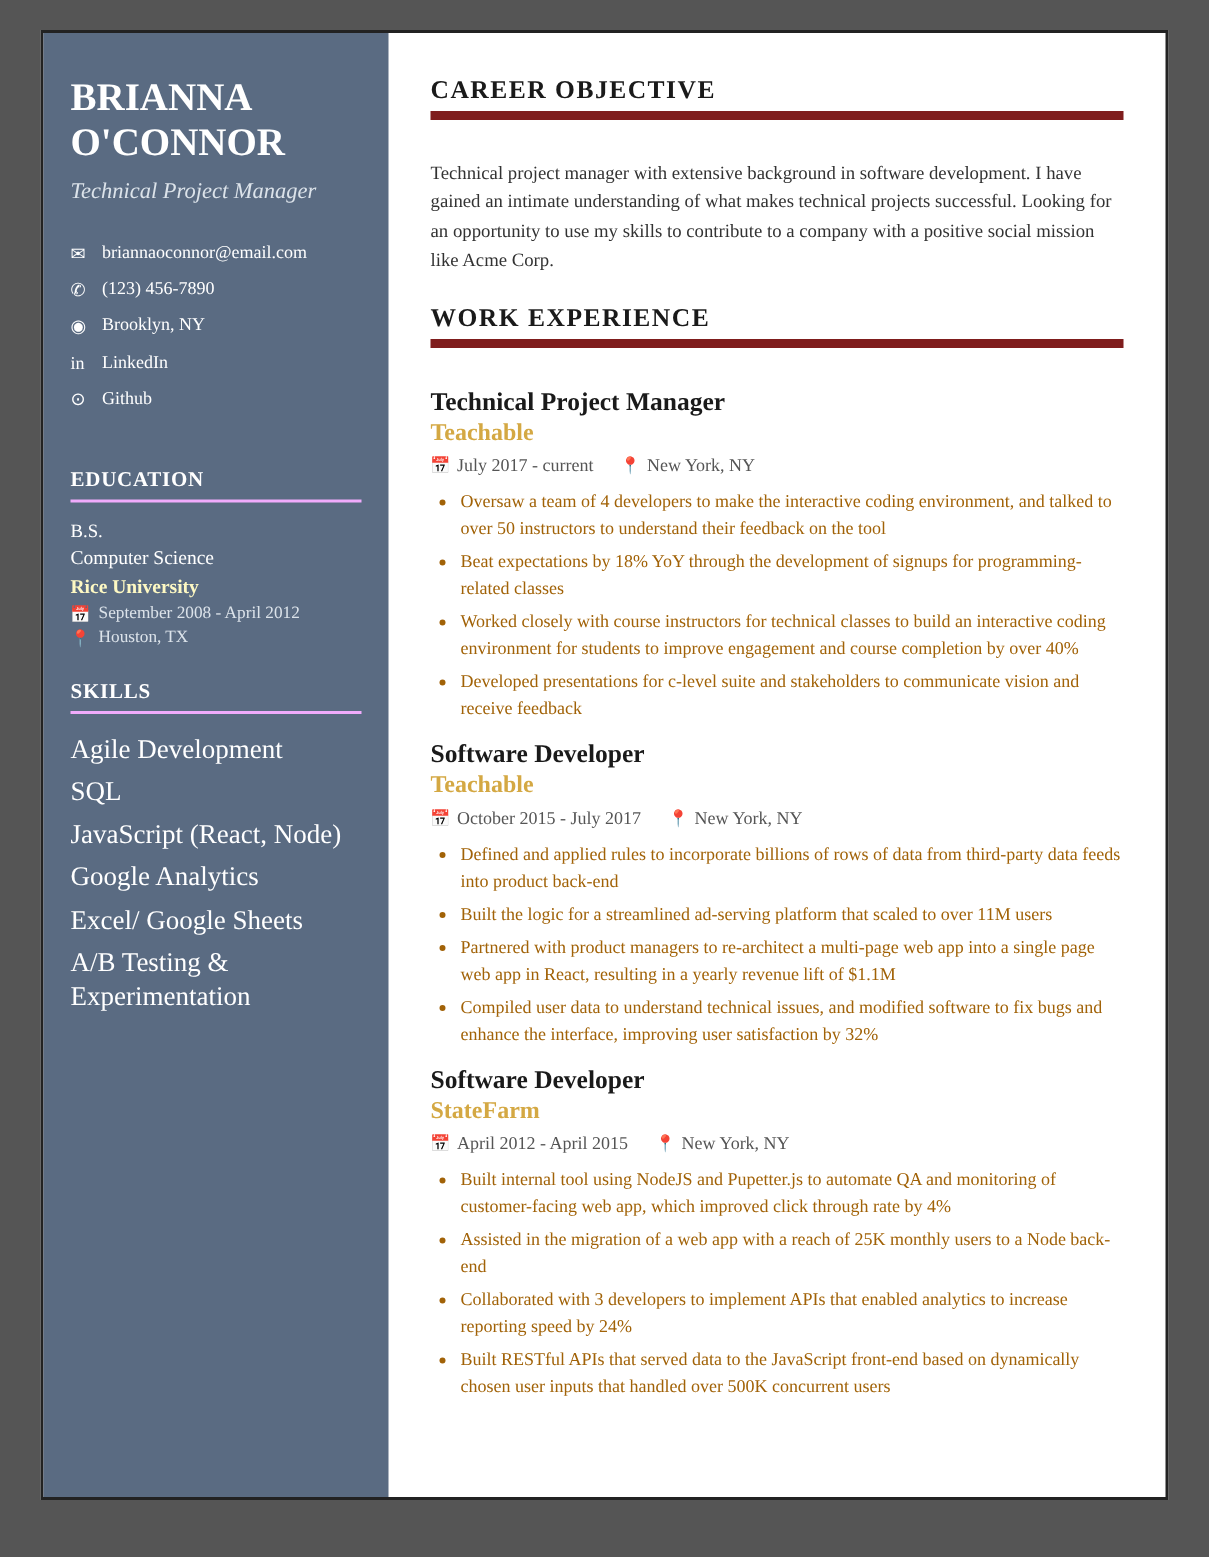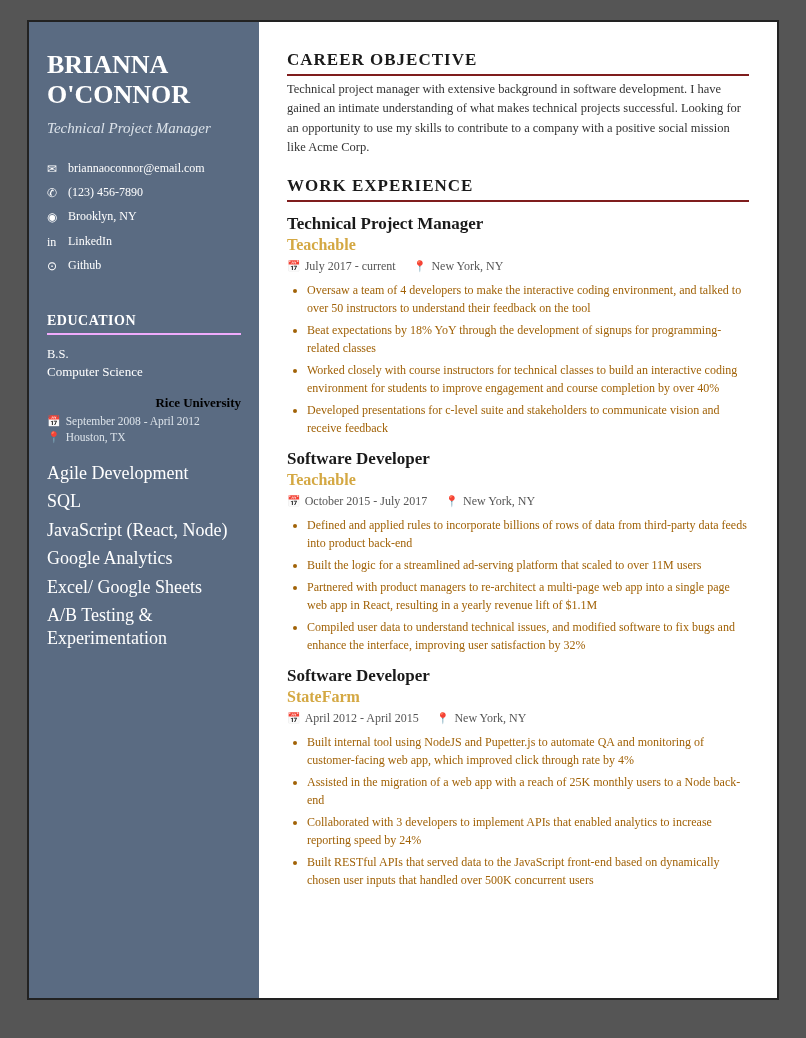--- a/index.html
+++ b/index.html
@@ -72,28 +72,27 @@
       margin-top: 4px;
     }
     .edu-degree {
       font-size: 12.5px;
       color: #fff;
       margin-bottom: 2px;
     }
     .edu-major {
       font-size: 13px;
       color: #fff;
-      margin-bottom: 15px;
+      margin-bottom: 3px;
     }
     .edu-school {
       font-size: 13px;
-      color: #000000;
+      color: #fef9c3;
       font-weight: bold;
       margin-bottom: 4px;
-      text-align: right;
     }
     .edu-dates {
       display: flex;
       align-items: center;
       font-size: 11.5px;
       color: #dce3ea;
       margin-bottom: 3px;
     }
     .edu-location {
       display: flex;
@@ -113,23 +112,23 @@
     .main {
       flex: 1;
       padding: 28px 28px 28px 28px;
     }
     .main-section-title {
       font-size: 17px;
       font-weight: bold;
       color: #1a1a1a;
       text-transform: uppercase;
       letter-spacing: 1px;
-      border-bottom: 2px solid #7f1d1d;
+      border-bottom: 6px solid #7f1d1d;
       padding-bottom: 4px;
-      margin-bottom: 4px;
+      margin-bottom: 26px;
       margin-top: 18px;
     }
     .main-section-title:first-child { margin-top: 0; }
     .career-objective-text {
       font-size: 12.5px;
       color: #333;
       line-height: 1.55;
       margin-bottom: 4px;
     }
     .job-title {
@@ -211,20 +210,21 @@
         <span style="margin-right:5px; font-size:11px;">📅</span>
         <span>September 2008 - April 2012</span>
       </div>
       <div class="edu-location">
         <span style="margin-right:5px; font-size:11px;">📍</span>
         <span>Houston, TX</span>
       </div>
     </div>
 
     <div class="skills-section">
+      <div class="sidebar-section-title">SKILLS</div>
       <div class="skill-item">Agile Development</div>
       <div class="skill-item">SQL</div>
       <div class="skill-item">JavaScript (React, Node)</div>
       <div class="skill-item">Google Analytics</div>
       <div class="skill-item">Excel/ Google Sheets</div>
       <div class="skill-item">A/B Testing &amp; Experimentation</div>
     </div>
   </div>
 
   <div class="main">

